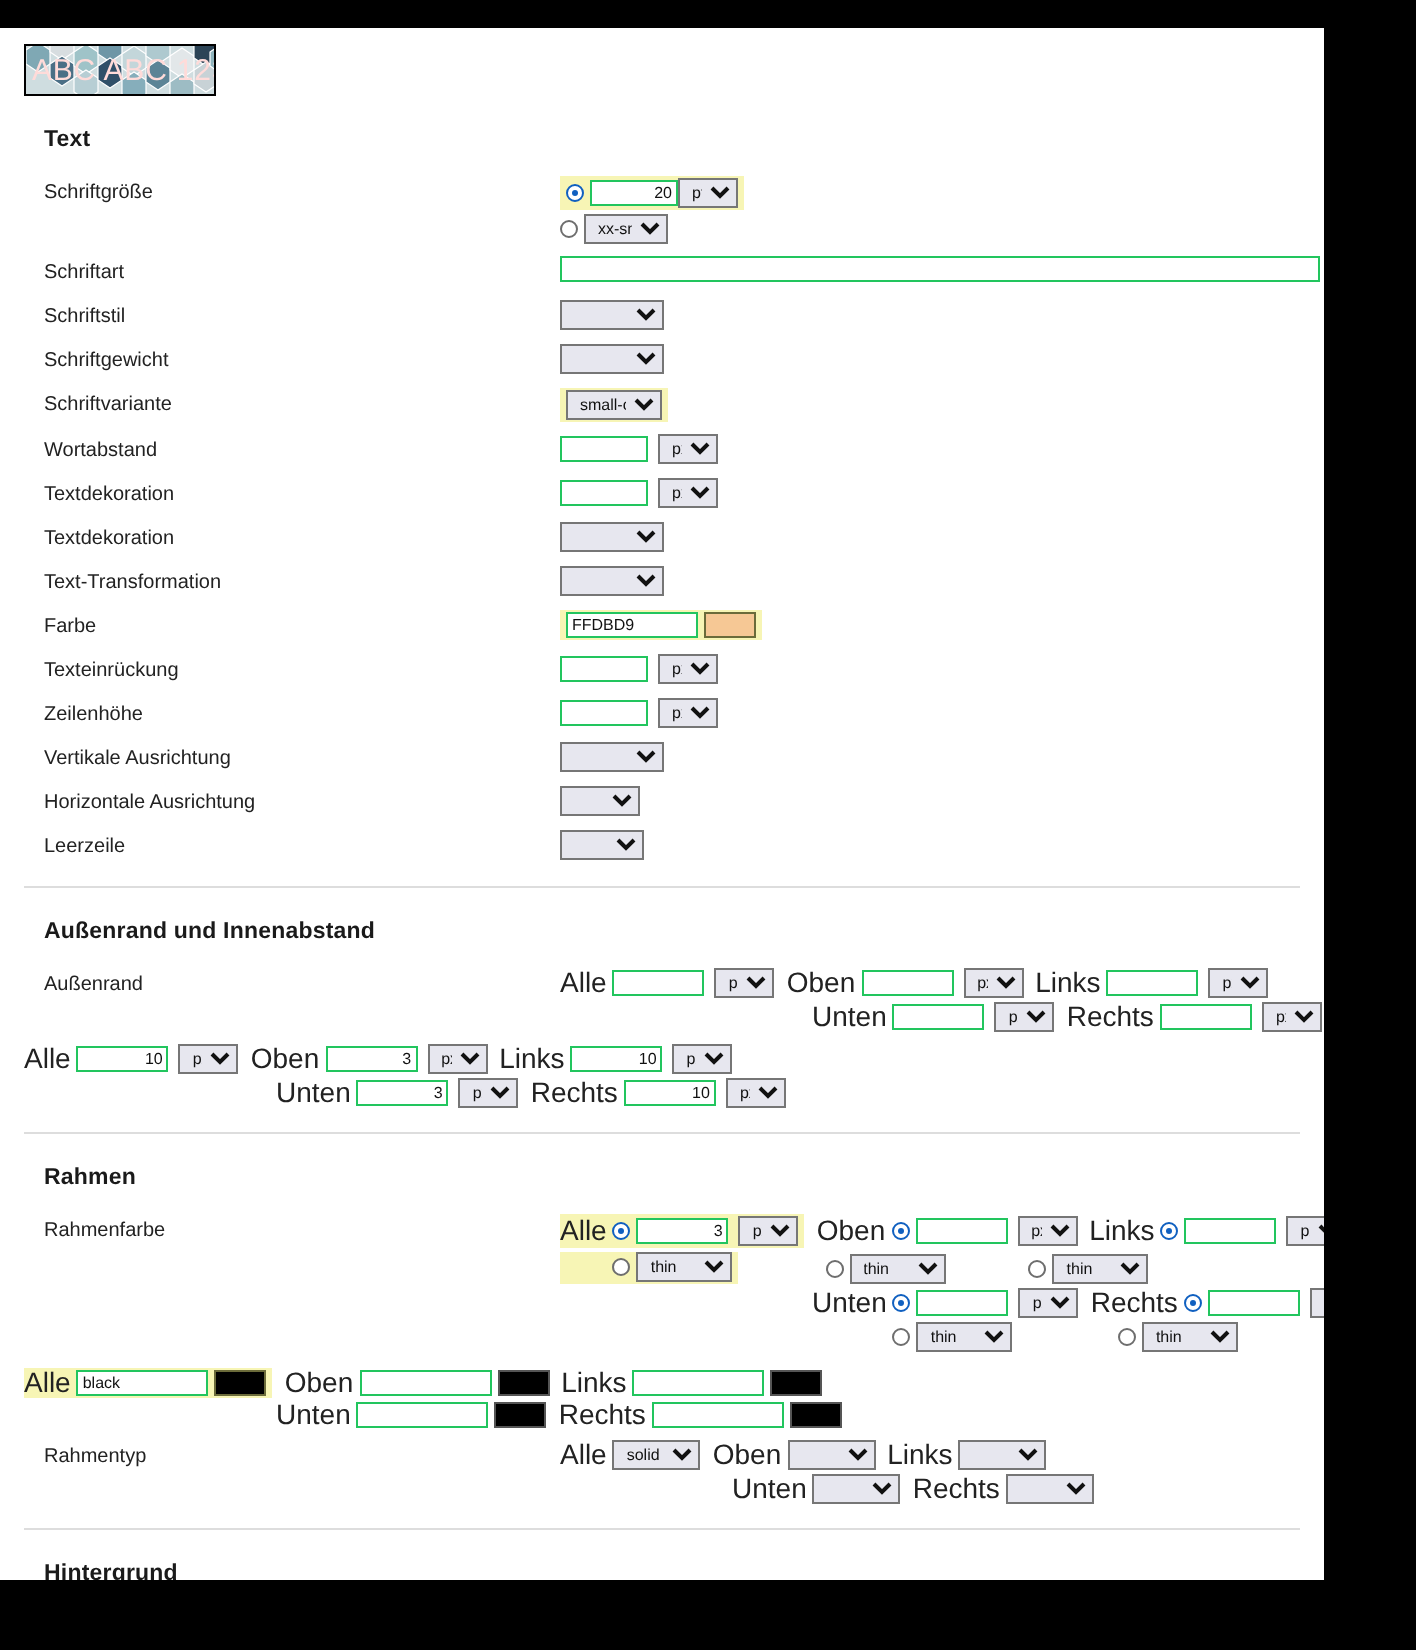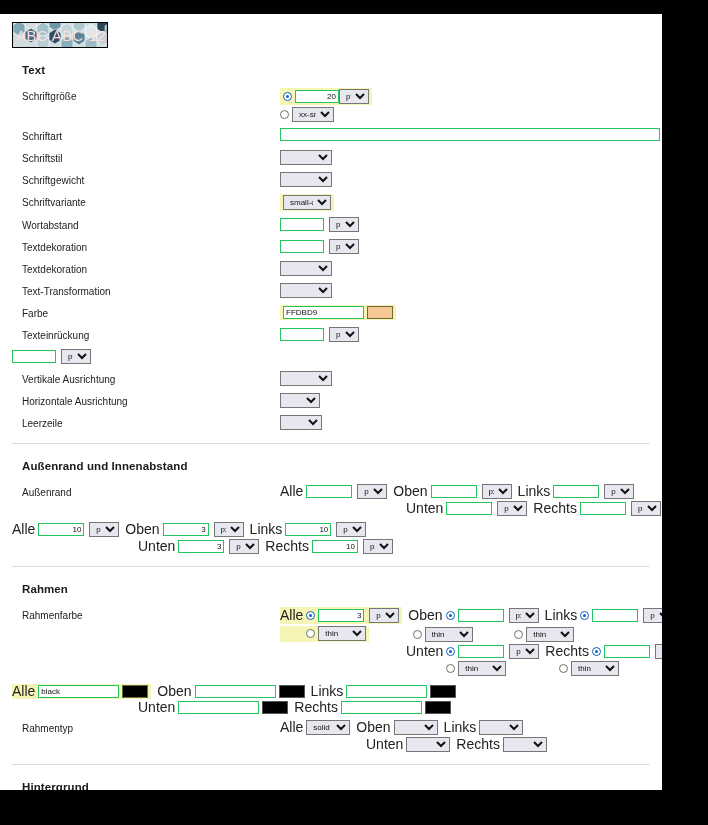--- a/index.html
+++ b/index.html
@@ -75,21 +75,21 @@
     border: 1px solid #22c55e;
     background: #fff;
     font-size: 8px;
     font-family: "Liberation Sans", sans-serif;
     padding: 0 2px;
     color: #111;
     line-height: 11px;
   }
   input.num { width: 44px; text-align: right; }
   input.num-wide { width: 46px; text-align: right; }
-  input.color-txt { width: 81px; text-align: left; }
+  input.color-txt { width: 66px; text-align: left; }
   input.wide { width: 380px; }
 
   select.s {
     height: 15px;
     border: 1px solid #767676;
     background: #e7e7ef;
     font-size: 8px;
     font-family: "Liberation Sans", sans-serif;
     color: #111;
     padding: 0 1px 0 2px;
@@ -309,20 +309,21 @@
           <input class="t num" value="" style="">
           <span class="gap"></span>
           <select class="s unit">
             <option>px</option>
           </select>
         </div>
       </div>
     </div>
 
     <div class="row">
+      <div class="row-label">Zeilenhöhe</div>
       <div class="row-ctrl">
         <div class="ctrl-line">
           <input class="t num" value="" style="">
           <span class="gap"></span>
           <select class="s unit">
             <option>px</option>
           </select>
         </div>
       </div>
     </div>

